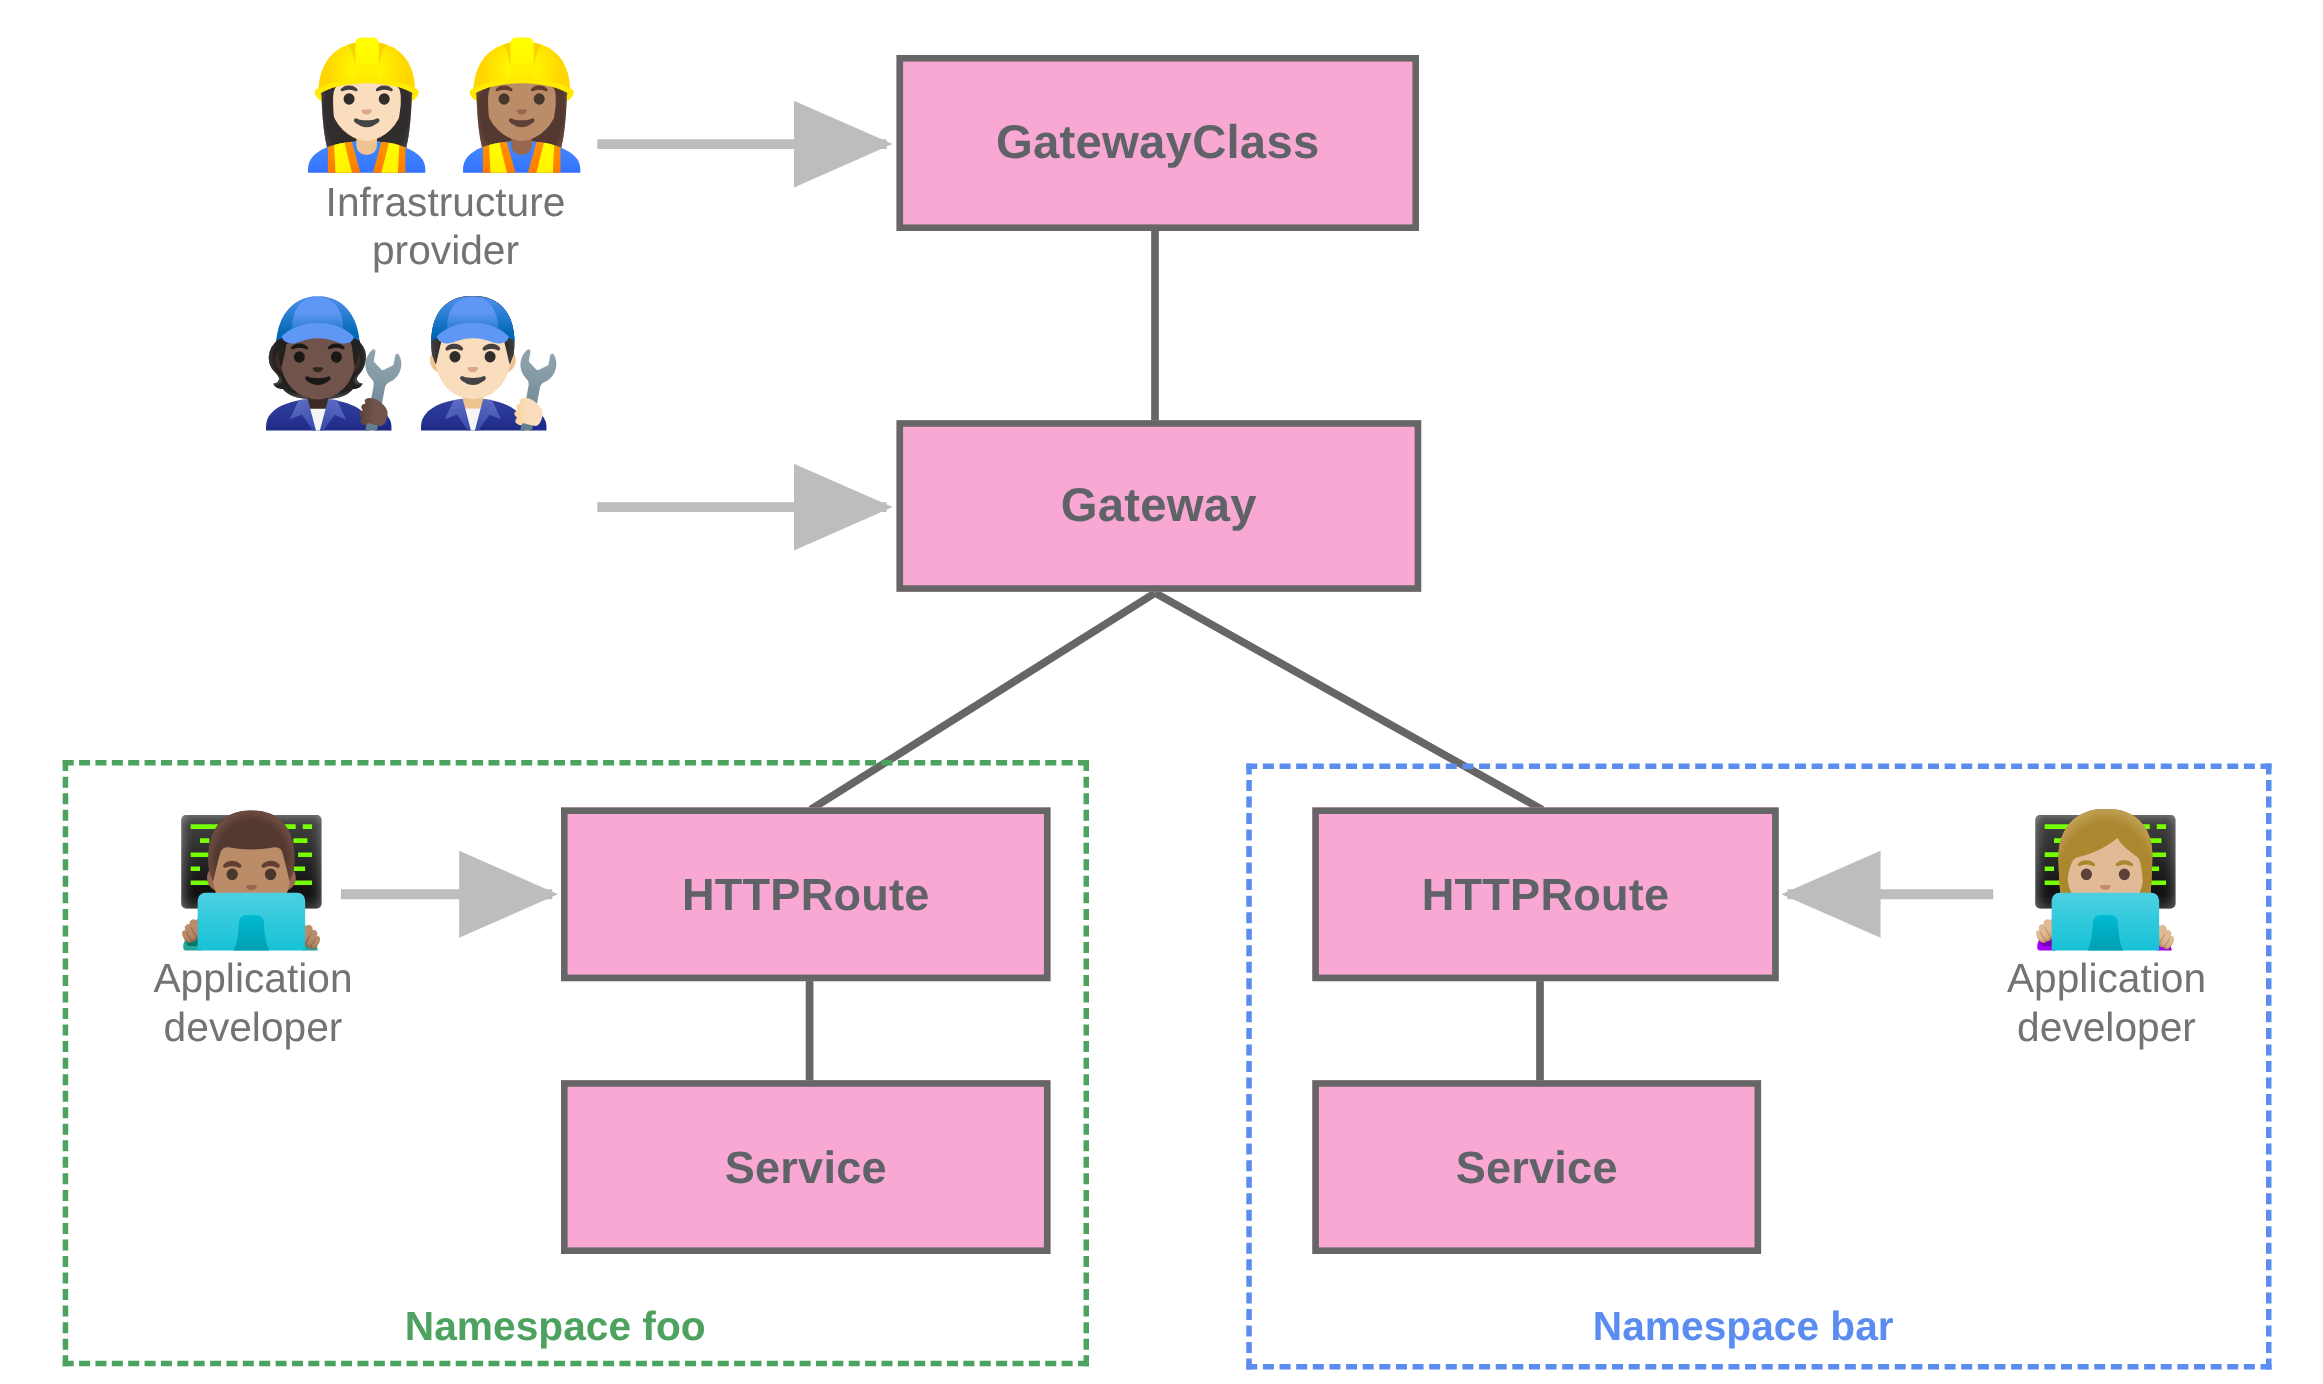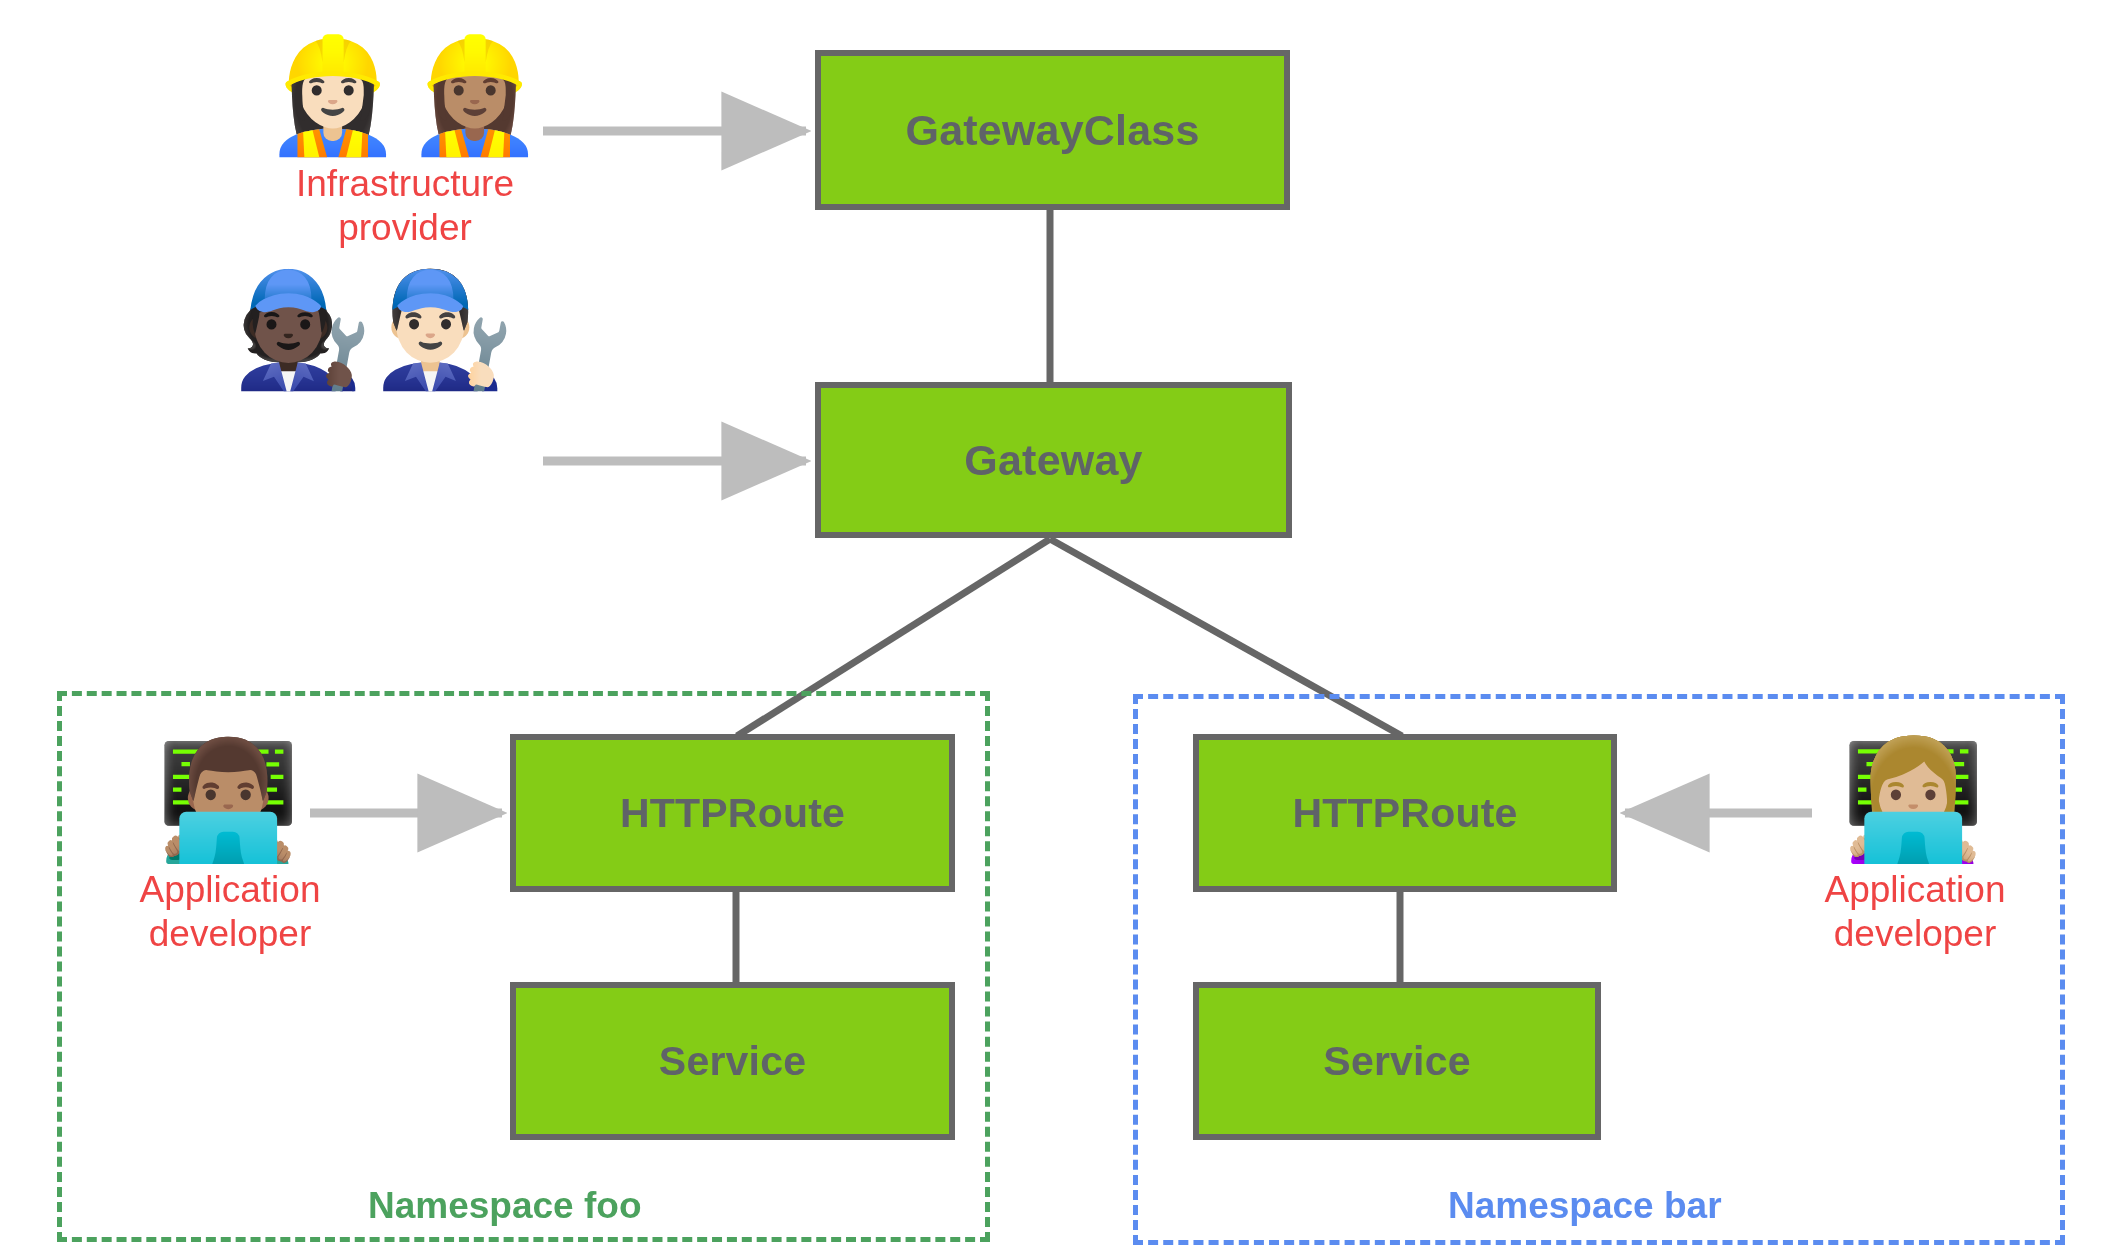--- a/index.html
+++ b/index.html
@@ -25,21 +25,21 @@
     top: 0;
     width: 2112px;
     height: 1258px;
     pointer-events: none;
   }
   
   .res-box {
     position: absolute;
     box-sizing: border-box;
     border: 6px solid #666666;
-    background: #84cc16;
+    background: #f9a8d4;
     display: flex;
     align-items: center;
     justify-content: center;
     color: #5f6368;
     font-weight: bold;
     letter-spacing: 0.2px;
     white-space: nowrap;
   }
   .box-gatewayclass {
     left: 815px; top: 50px; width: 475px; height: 160px;
@@ -102,21 +102,21 @@
   .persona-emojis {
     font-size: 112px;
     line-height: 1.0;
     letter-spacing: 2px;
     white-space: nowrap;
   }
   .persona-emojis.single { font-size: 116px; }
   .persona-label {
     font-size: 37px;
     line-height: 1.18;
-    color: #ef4444;
+    color: #737373;
     margin-top: 10px;
     white-space: pre-line;
   }
   .persona-infra   { left: 230px; top: 40px;  width: 350px; }
   .persona-cluster { left: 230px; top: 274px; width: 290px; }
   .persona-dev-foo { left: 95px;  top: 742px; width: 270px; }
   .persona-dev-bar { left: 1780px; top: 742px; width: 270px; }
 </style>
 </head>
 <body>

